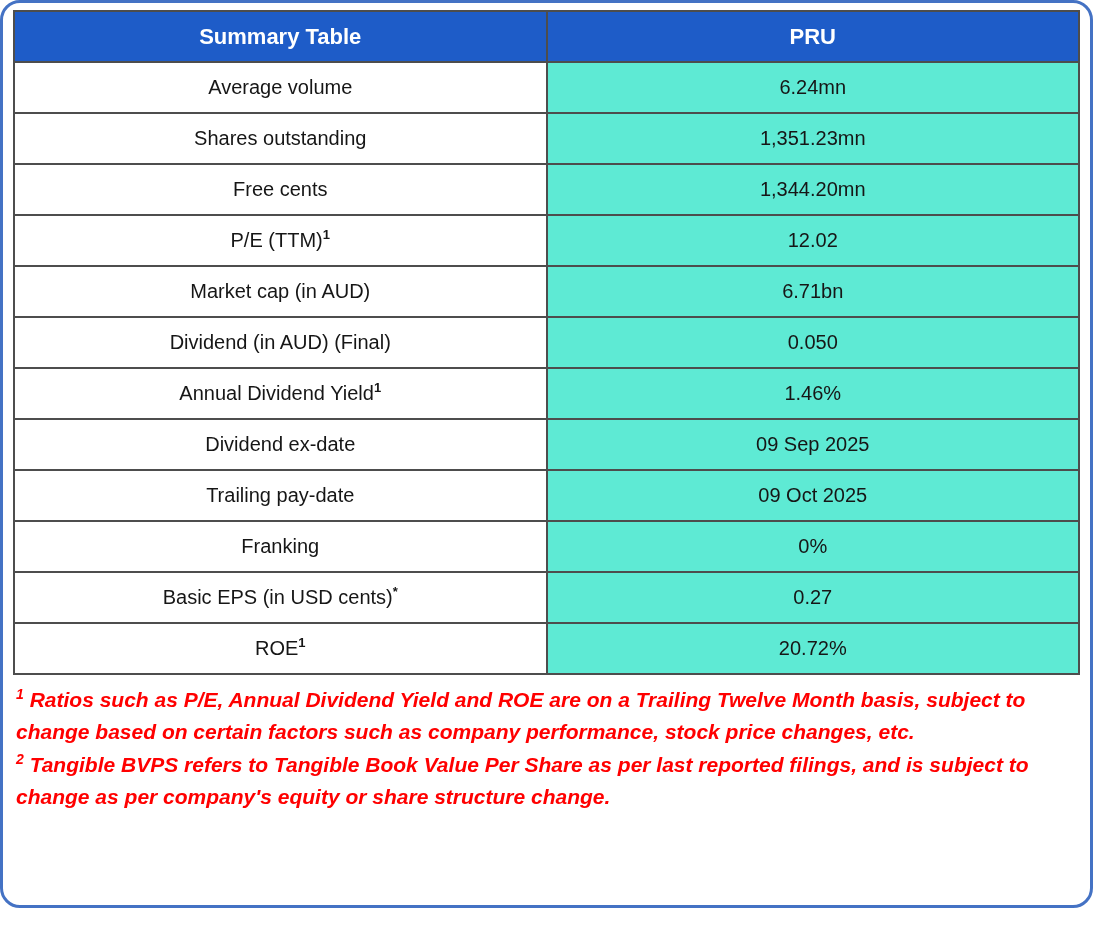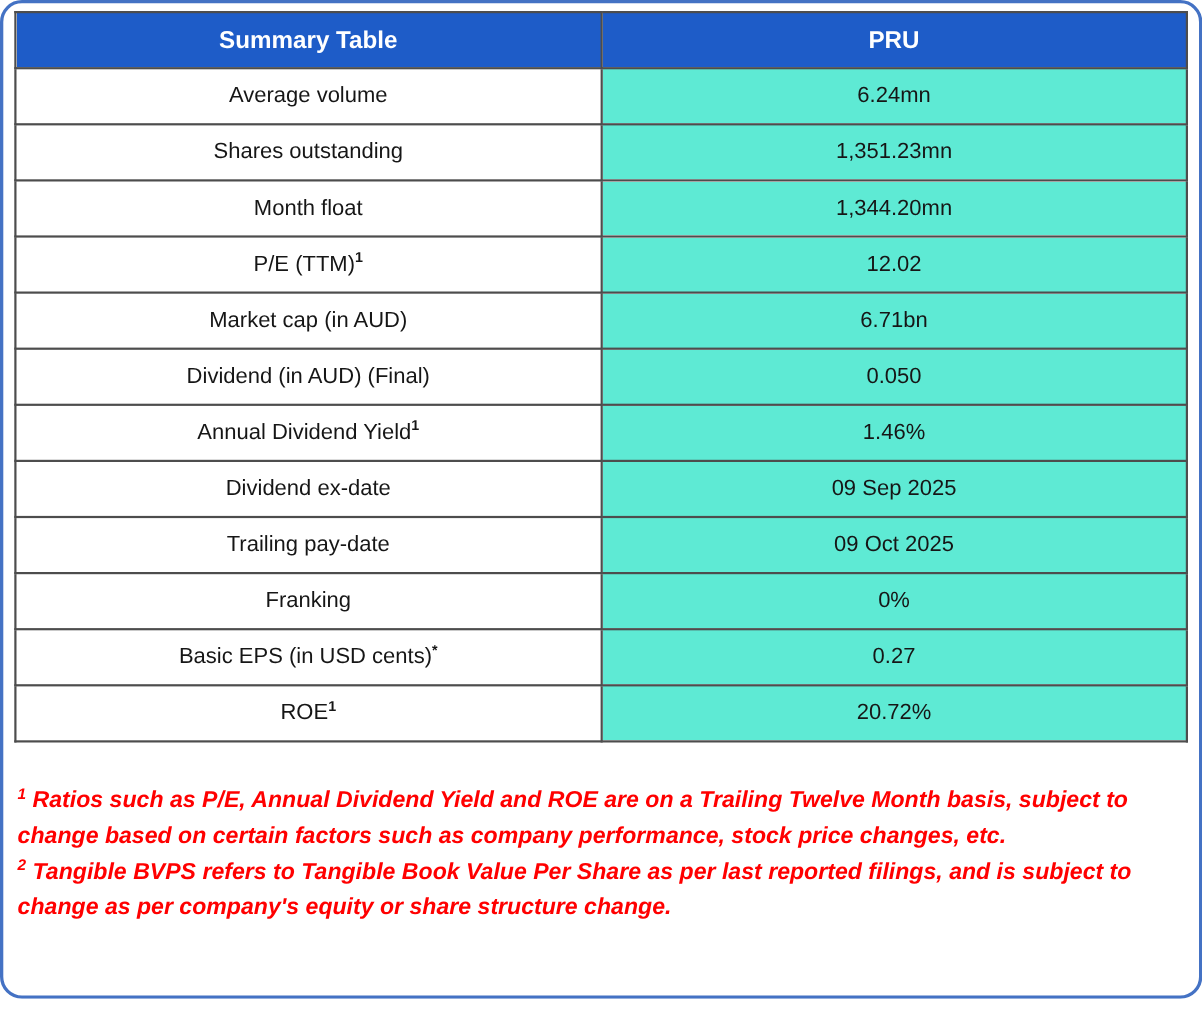--- a/index.html
+++ b/index.html
@@ -50,21 +50,20 @@
     line-height: 0;
     vertical-align: super;
   }
   .footnotes {
     padding: 9px 3px 0 3px;
     color: #FF0000;
     font-weight: bold;
     font-style: italic;
     font-size: 21px;
     line-height: 1.54;
-    margin-top: 28px;
   }
   .footnote {
     margin: 0;
   }
   .footnote sup {
     font-size: 14px;
     line-height: 0;
     vertical-align: super;
   }
 </style>
@@ -83,21 +82,21 @@
     <tbody>
       <tr>
         <td><span>Average volume</span><sup></sup></td>
         <td class="value-cell">6.24mn</td>
       </tr>
       <tr>
         <td><span>Shares outstanding</span><sup></sup></td>
         <td class="value-cell">1,351.23mn</td>
       </tr>
       <tr>
-        <td><span>Month float</span><sup></sup></td>
+        <td><span>Free cents</span><sup></sup></td>
         <td class="value-cell">1,344.20mn</td>
       </tr>
       <tr>
         <td><span>P/E (TTM)</span><sup>1</sup></td>
         <td class="value-cell">12.02</td>
       </tr>
       <tr>
         <td><span>Market cap (in AUD)</span><sup></sup></td>
         <td class="value-cell">6.71bn</td>
       </tr>

